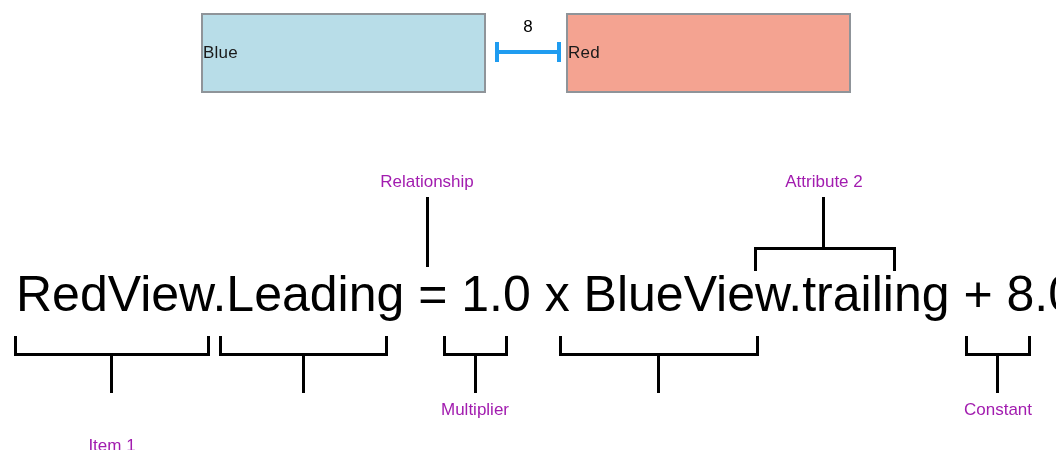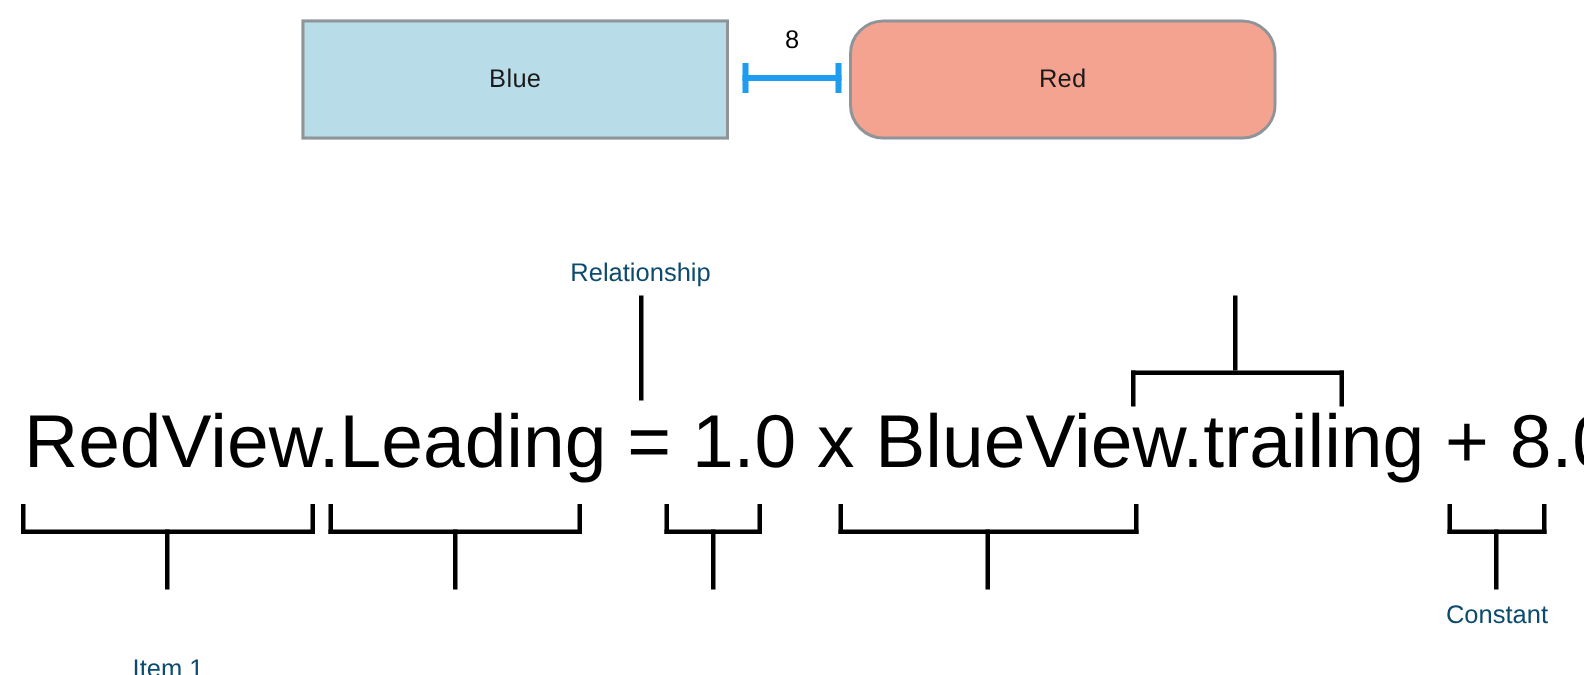--- a/index.html
+++ b/index.html
@@ -17,41 +17,39 @@
     color: #000000;
   }
 
   
   .view-box {
     position: absolute;
     box-sizing: border-box;
     border: 2px solid #8f9499;
     display: flex;
     align-items: center;
-    justify-content: center;
   }
   .view-box-label {
     font-size: 17px;
     color: #1a1a1a;
     letter-spacing: 0.2px;
   }
   #blue-box {
     left: 201px;
     top: 13px;
     width: 285px;
     height: 80px;
     background: #b8dde8;
   }
   #red-box {
     left: 566px;
     top: 13px;
     width: 285px;
     height: 80px;
     background: #f4a391;
-    border-radius: 23px;
   }
 
   
   .measure-bar {
     position: absolute;
     background: #1f9cf0;
   }
   #measure-line {
     left: 495px;
     top: 50px;
@@ -107,21 +105,21 @@
   }
   .bracket-down {
     border-bottom: 3px solid #000000;
   }
   .bracket-up {
     border-top: 3px solid #000000;
   }
   .ann-label {
     position: absolute;
     font-size: 17px;
-    color: #0c4a6e;
+    color: #a21caf;
     white-space: nowrap;
     text-align: center;
   }
 </style>
 </head>
 <body>
 
 <div id="canvas">
 
   <div class="view-box" id="blue-box">
@@ -133,34 +131,36 @@
   </div>
 
   <div class="measure-bar" id="measure-line"></div>
   <div class="measure-bar" id="measure-cap-left"></div>
   <div class="measure-bar" id="measure-cap-right"></div>
   <div id="measure-value">8</div>
 
   <div class="ann-label" style="left:337px; top:172px; width:180px;">Relationship</div>
   <div class="tick" style="left:426px; top:197px; height:70px;"></div>
 
+  <div class="ann-label" style="left:734px; top:172px; width:180px;">Attribute 2</div>
   <div class="tick" style="left:822px; top:197px; height:50px;"></div>
   <div class="bracket bracket-up" style="left:754px; top:247px; width:142px; height:24px;"></div>
 
   <div class="formula-part" id="formula-text">RedView.Leading = 1.0 x BlueView.trailing + 8.0</div>
 
   <div class="bracket bracket-down" style="left:14px; top:336px; width:196px; height:20px;"></div>
   <div class="tick" style="left:110px; top:353px; height:40px;"></div>
   <div class="ann-label" style="left:22px; top:412px; width:180px;margin-top:24px;">Item 1</div>
 
   <div class="bracket bracket-down" style="left:219px; top:336px; width:169px; height:20px;"></div>
   <div class="tick" style="left:302px; top:353px; height:40px;"></div>
 
   <div class="bracket bracket-down" style="left:443px; top:336px; width:65px; height:20px;"></div>
   <div class="tick" style="left:474px; top:353px; height:40px;"></div>
+  <div class="ann-label" style="left:385px; top:400px; width:180px;">Multiplier</div>
 
   <div class="bracket bracket-down" style="left:559px; top:336px; width:200px; height:20px;"></div>
   <div class="tick" style="left:657px; top:353px; height:40px;"></div>
 
   <div class="bracket bracket-down" style="left:965px; top:336px; width:66px; height:20px;"></div>
   <div class="tick" style="left:996px; top:353px; height:40px;"></div>
   <div class="ann-label" style="left:908px; top:400px; width:180px;">Constant</div>
 
 </div>
 

